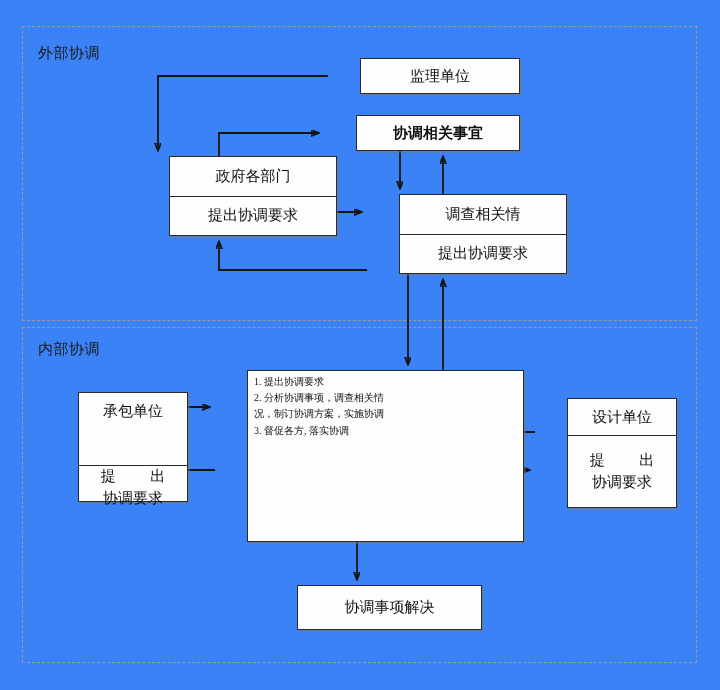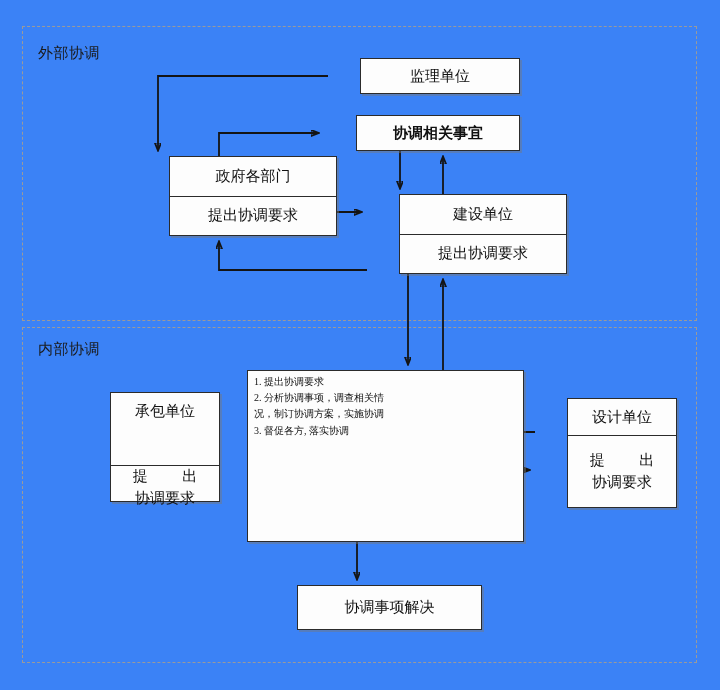--- a/index.html
+++ b/index.html
@@ -153,25 +153,25 @@
   <div class="node" style="left:324px; top:115px; width:164px; height:36px;font-weight:bold;">
     <div class="row">协调相关事宜</div>
   </div>
 
   <div class="node" style="left:137px; top:156px; width:168px; height:80px;">
     <div class="row">政府各部门</div>
     <div class="row divider">提出协调要求</div>
   </div>
 
   <div class="node" style="left:367px; top:194px; width:168px; height:80px;">
-    <div class="row">建设单位</div>
+    <div class="row">调查相关情</div>
     <div class="row divider">提出协调要求</div>
   </div>
 
-  <div class="node" style="left:78px; top:392px; width:110px; height:110px;gap:36px;">
+  <div class="node" style="left:46px; top:392px; width:110px; height:110px;gap:36px;">
     <div class="row" style="flex:0 0 36px;">承包单位</div>
     <div class="row divider multi">
       <div class="spaced">提&nbsp;&nbsp;出</div>
       <div>协调要求</div>
     </div>
   </div>
 
   <div class="node" style="left:535px; top:398px; width:110px; height:110px;">
     <div class="row" style="flex:0 0 36px;">设计单位</div>
     <div class="row divider multi">

